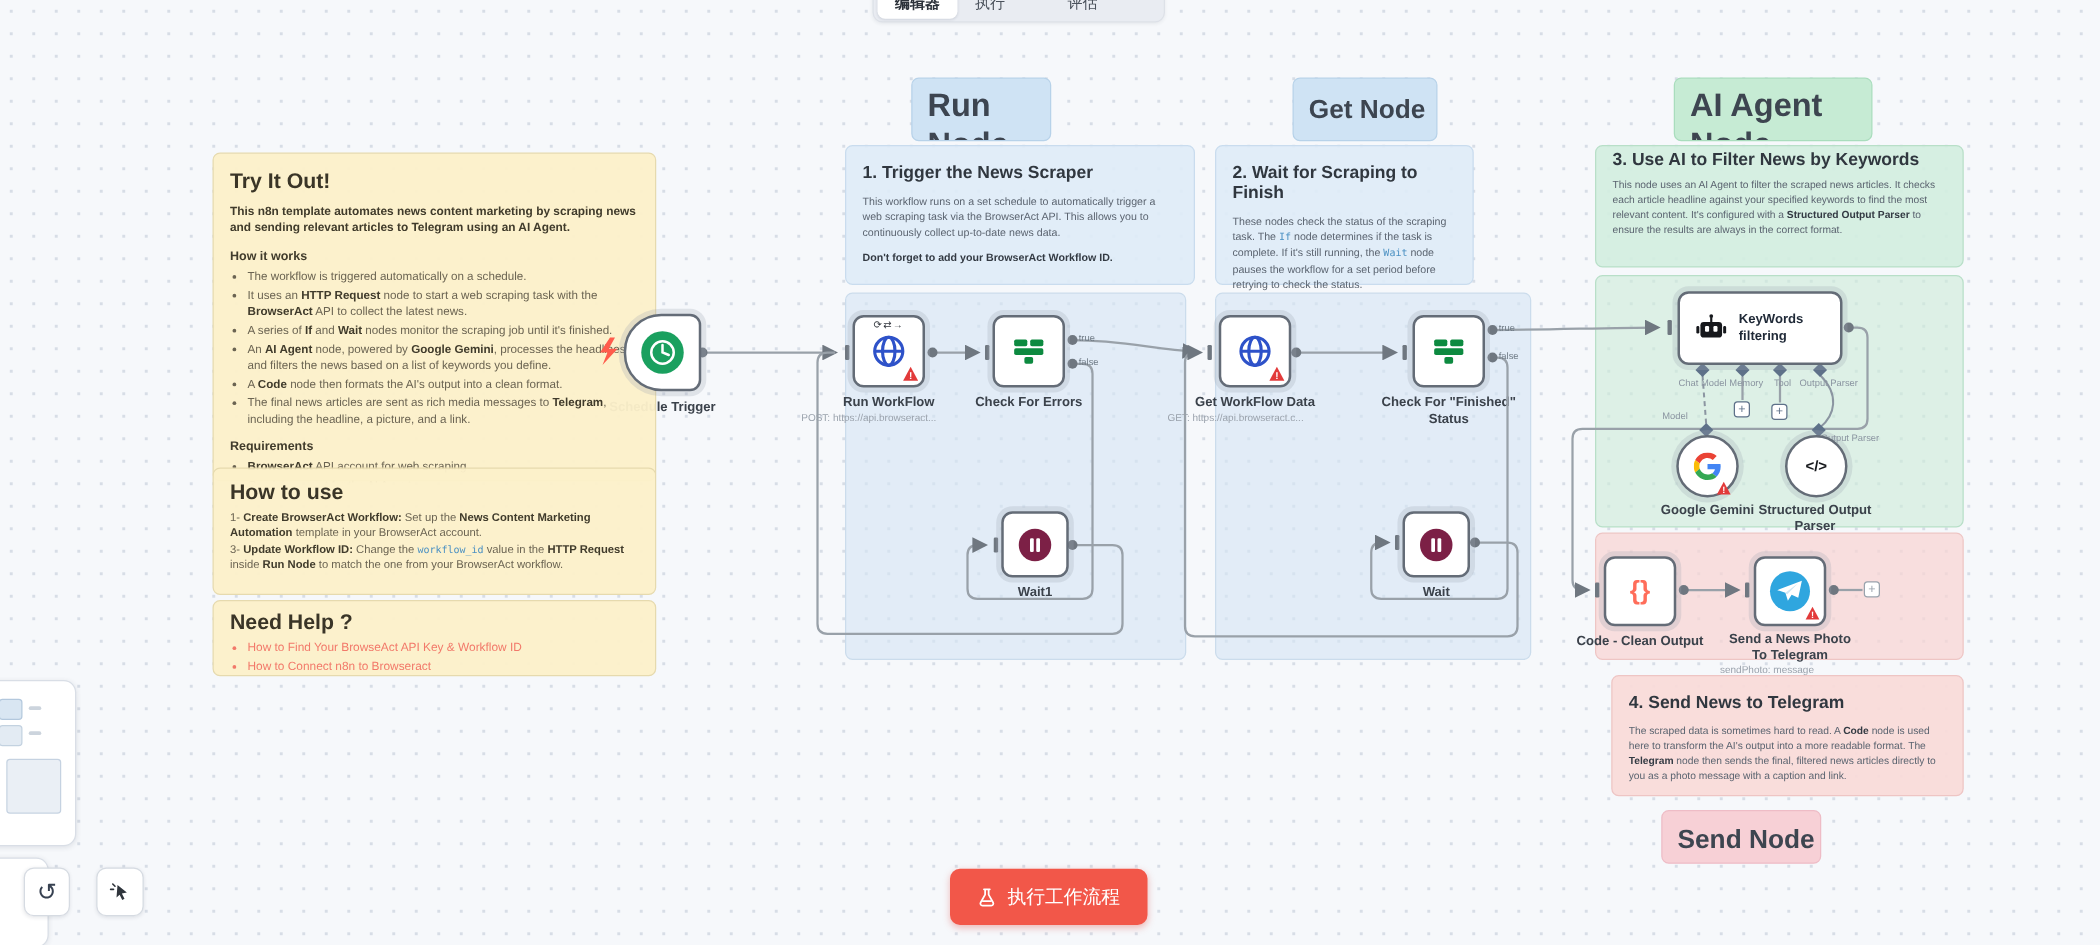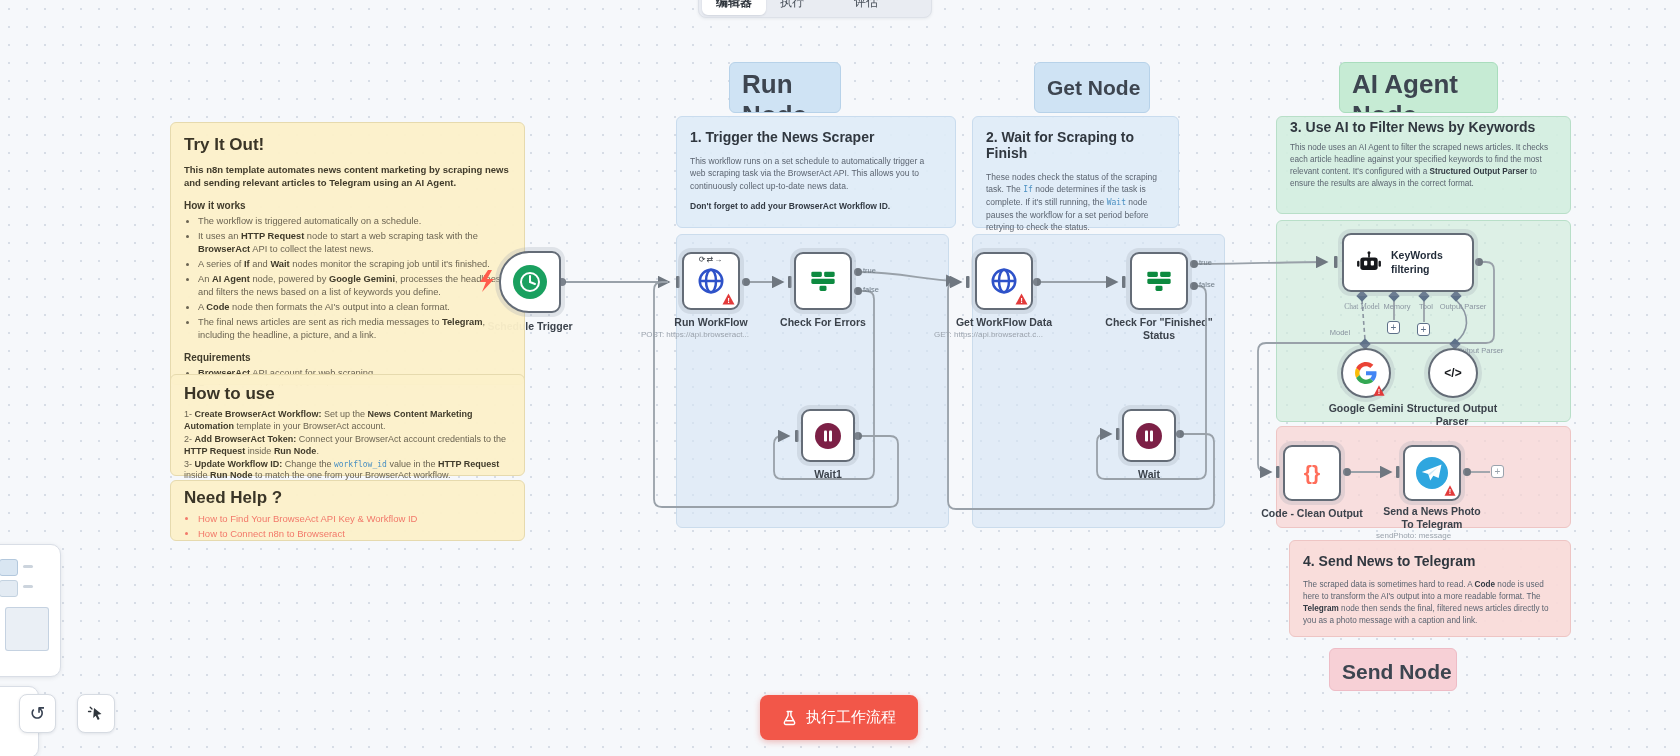--- a/index.html
+++ b/index.html
@@ -100,21 +100,20 @@
           <li><b>BrowserAct</b> API account for web scraping</li>
           <li>Gemini account for the AI Agent</li>
         </ul>
     </div>
   </div>
   <div class="note yellow" style="left:137px;top:374px;width:355px;height:102px;z-index:3;">
     <div class="note-pad" style="padding-top:7px;">
       <div class="y-title" style="margin-bottom:5px;">How to use</div>
       <div class="yb steps" style="font-size:9px;line-height:1.32;">
           <div>1- <b>Create BrowserAct Workflow:</b> Set up the <b>News Content Marketing Automation</b> template in your BrowserAct account.</div>
-          <div>2- <b>Add BrowserAct Token:</b> Connect your BrowserAct account credentials to the <b>HTTP Request</b> inside <b>Run Node</b>.</div>
           <div>3- <b>Update Workflow ID:</b> Change the <code>workflow_id</code> value in the <b>HTTP Request</b> inside <b>Run Node</b> to match the one from your BrowserAct workflow.</div>
         </div>
     </div>
   </div>
   <div class="note yellow" style="left:137px;top:480px;width:355px;height:61px;z-index:3;">
     <div class="note-pad" style="padding-top:5px;">
       <div class="y-title" style="margin-bottom:2px;">Need Help ?</div>
       <ul class="links">
           <li>How to Find Your BrowseAct API Key &amp; Workflow ID</li>
           <li>How to Connect n8n to Browseract</li>
@@ -205,21 +204,21 @@
       <rect x="1361" y="340" width="8" height="8" transform="rotate(45 1365 344)"></rect>
       <rect x="1451" y="340" width="8" height="8" transform="rotate(45 1455 344)"></rect>
     </g>
     <polygon points="488,270 480,282 486,282 482,292 494,279 487,279 492,270" fill="#ff5c4c"></polygon>
   </svg>
 
   <div class="tf" style="left:863px;top:266px;z-index:6;">true</div>
   <div class="tf" style="left:863px;top:285px;z-index:6;">false</div>
   <div class="tf" style="left:1199px;top:258px;z-index:6;">true</div>
   <div class="tf" style="left:1199px;top:280px;z-index:6;">false</div>
-  <div class="clabel" style="left:1362px;top:302px;z-index:6;font-family:Liberation Serif, serif;">Chat Model</div>
+  <div class="clabel" style="left:1362px;top:302px;z-index:6;">Chat Model</div>
   <div class="clabel" style="left:1397px;top:302px;z-index:6;">Memory</div>
   <div class="clabel" style="left:1426px;top:302px;z-index:6;">Tool</div>
   <div class="clabel" style="left:1463px;top:302px;z-index:6;">Output Parser</div>
   <div class="clabel" style="left:1340px;top:328px;z-index:6;">Model</div>
   <div class="clabel" style="left:1480px;top:346px;z-index:6;">Output Parser</div>
   <div class="plusbox" style="left:1387px;top:321px;z-index:6;"><span>+</span></div>
   <div class="plusbox" style="left:1417px;top:323px;z-index:6;"><span>+</span></div>
   <div class="plusbox gray" style="left:1491px;top:465px;z-index:6;"><span>+</span></div>
 
   <div class="node trigger" style="left:499px;top:251px;width:62px;height:62px;z-index:6;">

